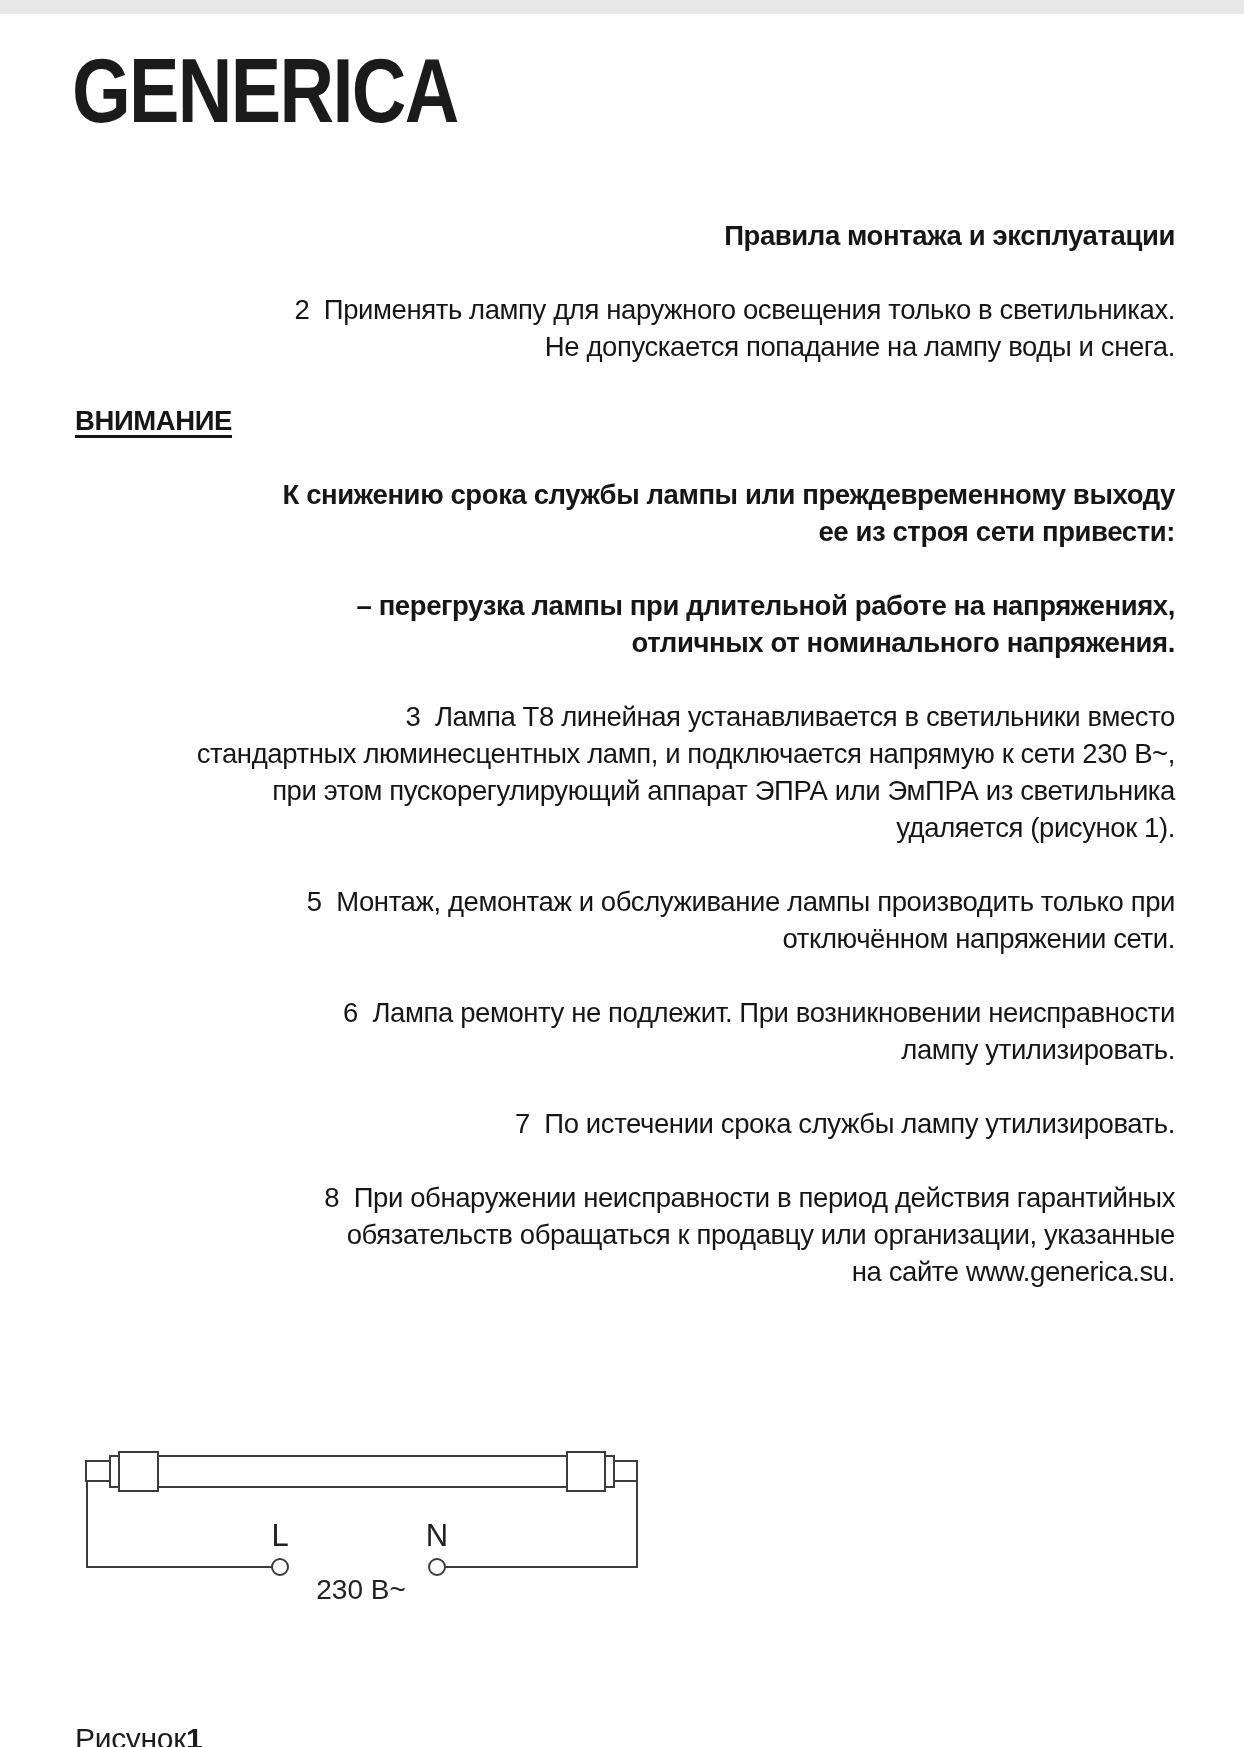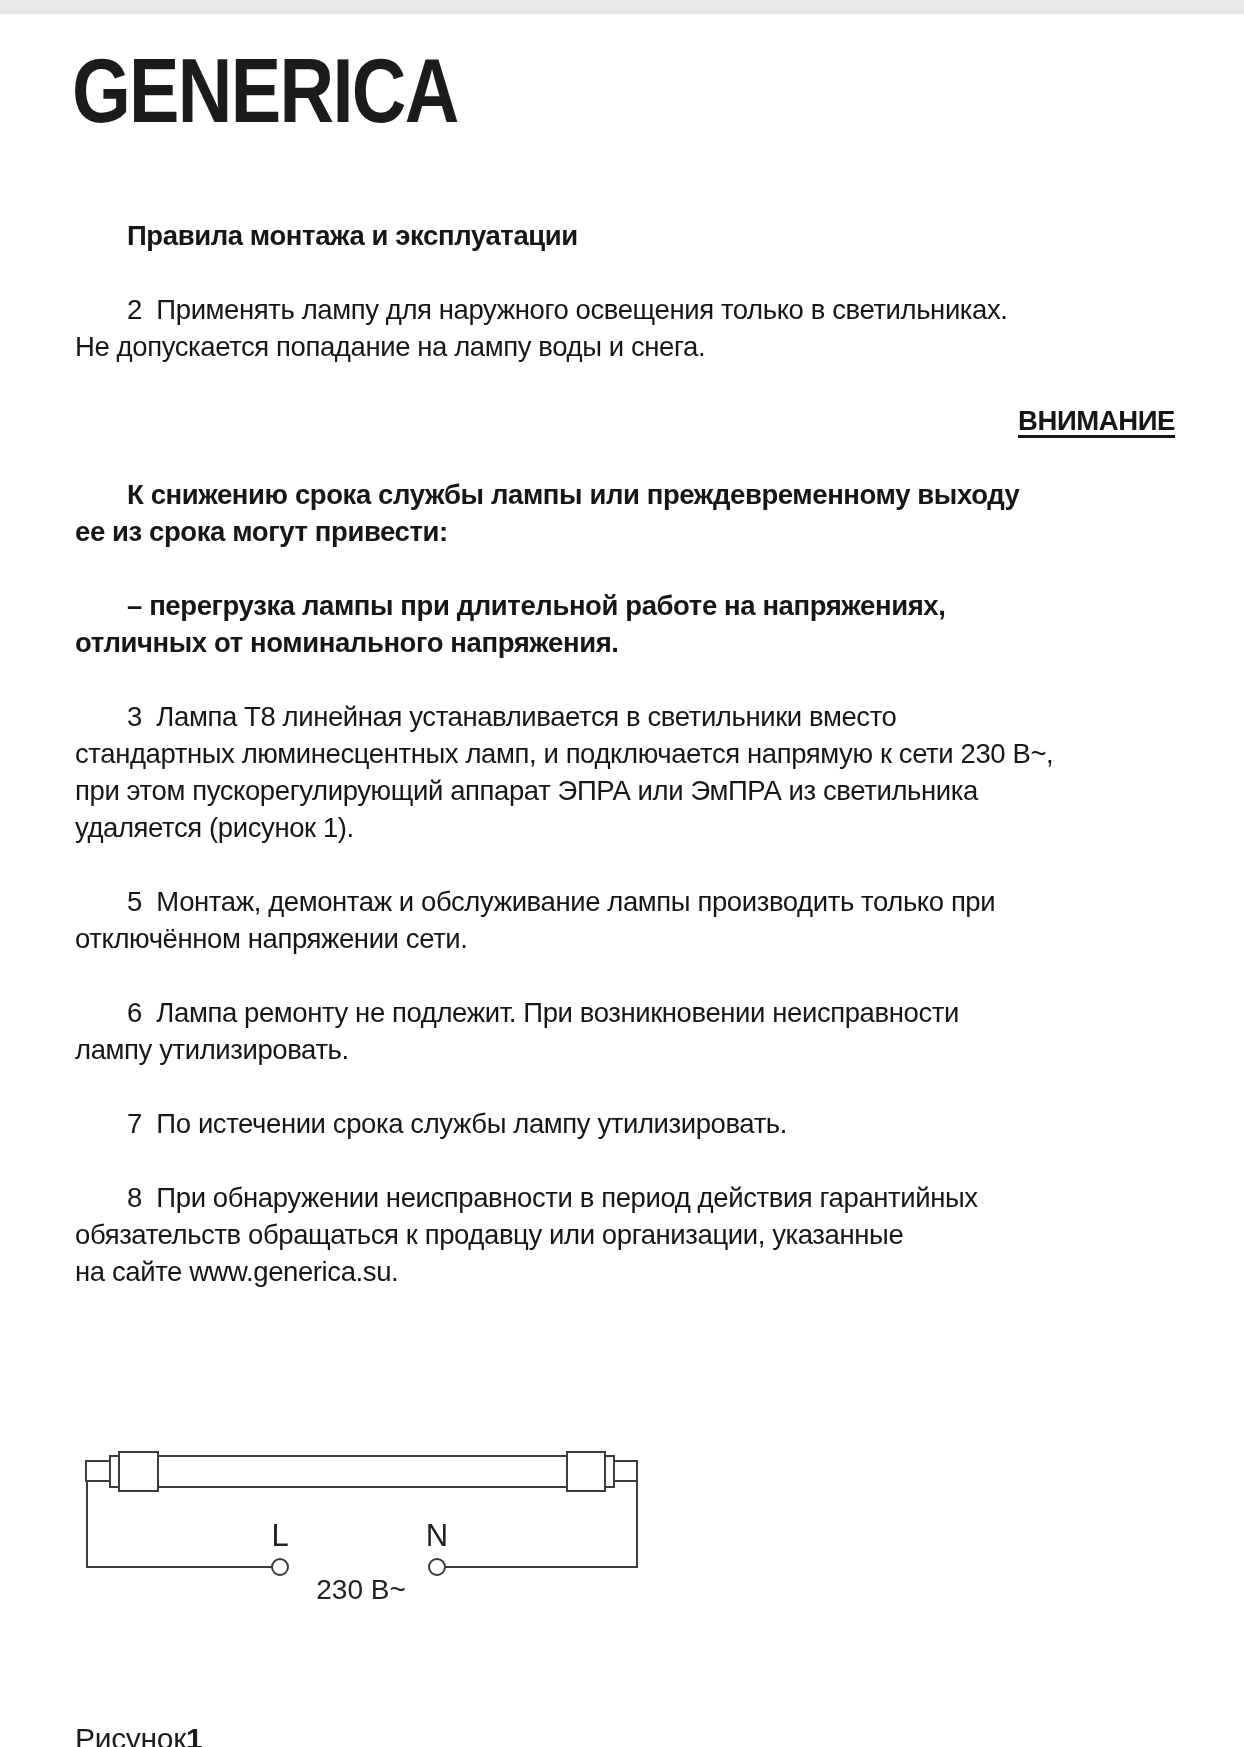--- a/index.html
+++ b/index.html
@@ -11,23 +11,23 @@
   .logo{
     position:absolute;left:72px;top:26px;
     font-size:90px;font-weight:bold;letter-spacing:-2px;color:#1b1b1b;
     transform:scaleX(0.84);transform-origin:left top;white-space:nowrap;
   }
   .textcol{
     position:absolute;left:75px;top:166px;width:1100px;
     font-size:27.5px;line-height:37px;letter-spacing:-0.4px;
     white-space:pre-line;
   }
-  .textcol p{margin:0;text-indent:52px;}
+  .textcol p{margin:0;text-indent:52px;text-align:right;}
   .textcol p.bold{font-weight:bold;}
-  .textcol p.heading{text-align:right;text-indent:0;font-weight:bold;}
+  .textcol p.heading{text-align:left;text-indent:0;font-weight:bold;}
   .textcol p.heading span{
     text-decoration:underline;
     text-decoration-thickness:2.5px;
     text-underline-offset:5px;
   }
   .fig{position:absolute;left:75px;top:1425px;}
   .fig svg{display:block;}
   .fig .stroke{stroke:#3c3c3c;stroke-width:2;fill:#ffffff;}
   .fig .wire{stroke:#3c3c3c;stroke-width:2;fill:none;}
   .fig text{
@@ -46,21 +46,21 @@
 <div class="page">
 
   <div class="logo">GENERICA</div>
 
   <div class="textcol">
     <p class="bold">Правила монтажа и эксплуатации</p>
     <p>2&nbsp; Применять лампу для наружного освещения только в светильниках.
 Не допускается попадание на лампу воды и снега.</p>
     <p class="heading"><span>ВНИМАНИЕ</span></p>
     <p class="bold">К снижению срока службы лампы или преждевременному выходу
-ее из срока могут привести:</p>
+ее из строя сети привести:</p>
     <p class="bold">– перегрузка лампы при длительной работе на напряжениях,
 отличных от номинального напряжения.</p>
     <p>3&nbsp; Лампа Т8 линейная устанавливается в светильники вместо
 стандартных люминесцентных ламп, и подключается напрямую к сети 230 В~,
 при этом пускорегулирующий аппарат ЭПРА или ЭмПРА из светильника
 удаляется (рисунок 1).</p>
     <p>5&nbsp; Монтаж, демонтаж и обслуживание лампы производить только при
 отключённом напряжении сети.</p>
     <p>6&nbsp; Лампа ремонту не подлежит. При возникновении неисправности
 лампу утилизировать.</p>

